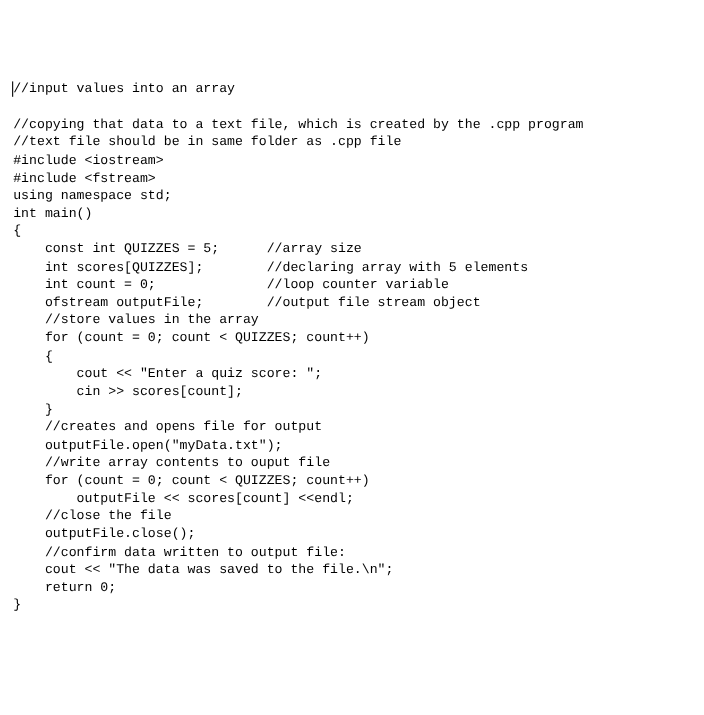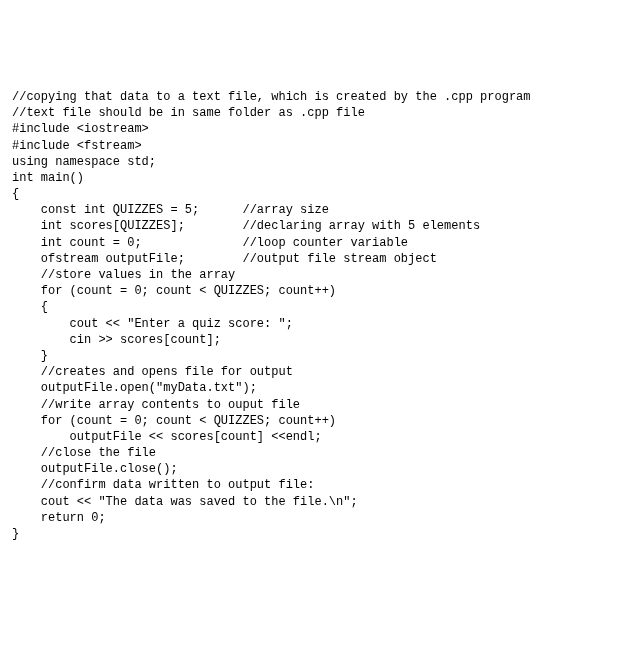--- a/index.html
+++ b/index.html
@@ -25,17 +25,17 @@
     }
     .code-line {
       display: block;
     }
   </style>
 </head>
 <body>
 
 
 
-<div>
+<div><span class="code-line" style="display: block;"><span class="cursor"></span>//input values into an array</span>
 <span class="code-line">//copying that data to a text file, which is created by the .cpp program</span><span class="code-line">//text file should be in same folder as .cpp file</span><span class="code-line"></span><span class="code-line">#include &lt;iostream&gt;</span><span class="code-line">#include &lt;fstream&gt;</span><span class="code-line">using namespace std;</span><span class="code-line"></span><span class="code-line">int main()</span><span class="code-line">{</span><span class="code-line">    const int QUIZZES = 5;      //array size</span><span class="code-line">    int scores[QUIZZES];        //declaring array with 5 elements</span><span class="code-line">    int count = 0;              //loop counter variable</span><span class="code-line">    ofstream outputFile;        //output file stream object</span><span class="code-line"></span><span class="code-line">    //store values in the array</span><span class="code-line">    for (count = 0; count &lt; QUIZZES; count++)</span><span class="code-line">    {</span><span class="code-line">        cout &lt;&lt; "Enter a quiz score: ";</span><span class="code-line">        cin &gt;&gt; scores[count];</span><span class="code-line">    }</span><span class="code-line">    //creates and opens file for output</span><span class="code-line">    outputFile.open("myData.txt");</span><span class="code-line"></span><span class="code-line">    //write array contents to ouput file</span><span class="code-line">    for (count = 0; count &lt; QUIZZES; count++)</span><span class="code-line">        outputFile &lt;&lt; scores[count] &lt;&lt;endl;</span><span class="code-line"></span><span class="code-line">    //close the file</span><span class="code-line">    outputFile.close();</span><span class="code-line"></span><span class="code-line">    //confirm data written to output file:</span><span class="code-line">    cout &lt;&lt; "The data was saved to the file.\n";</span><span class="code-line"></span><span class="code-line">    return 0;</span><span class="code-line">}</span></div>
 
 
 
 
 </body></html>

